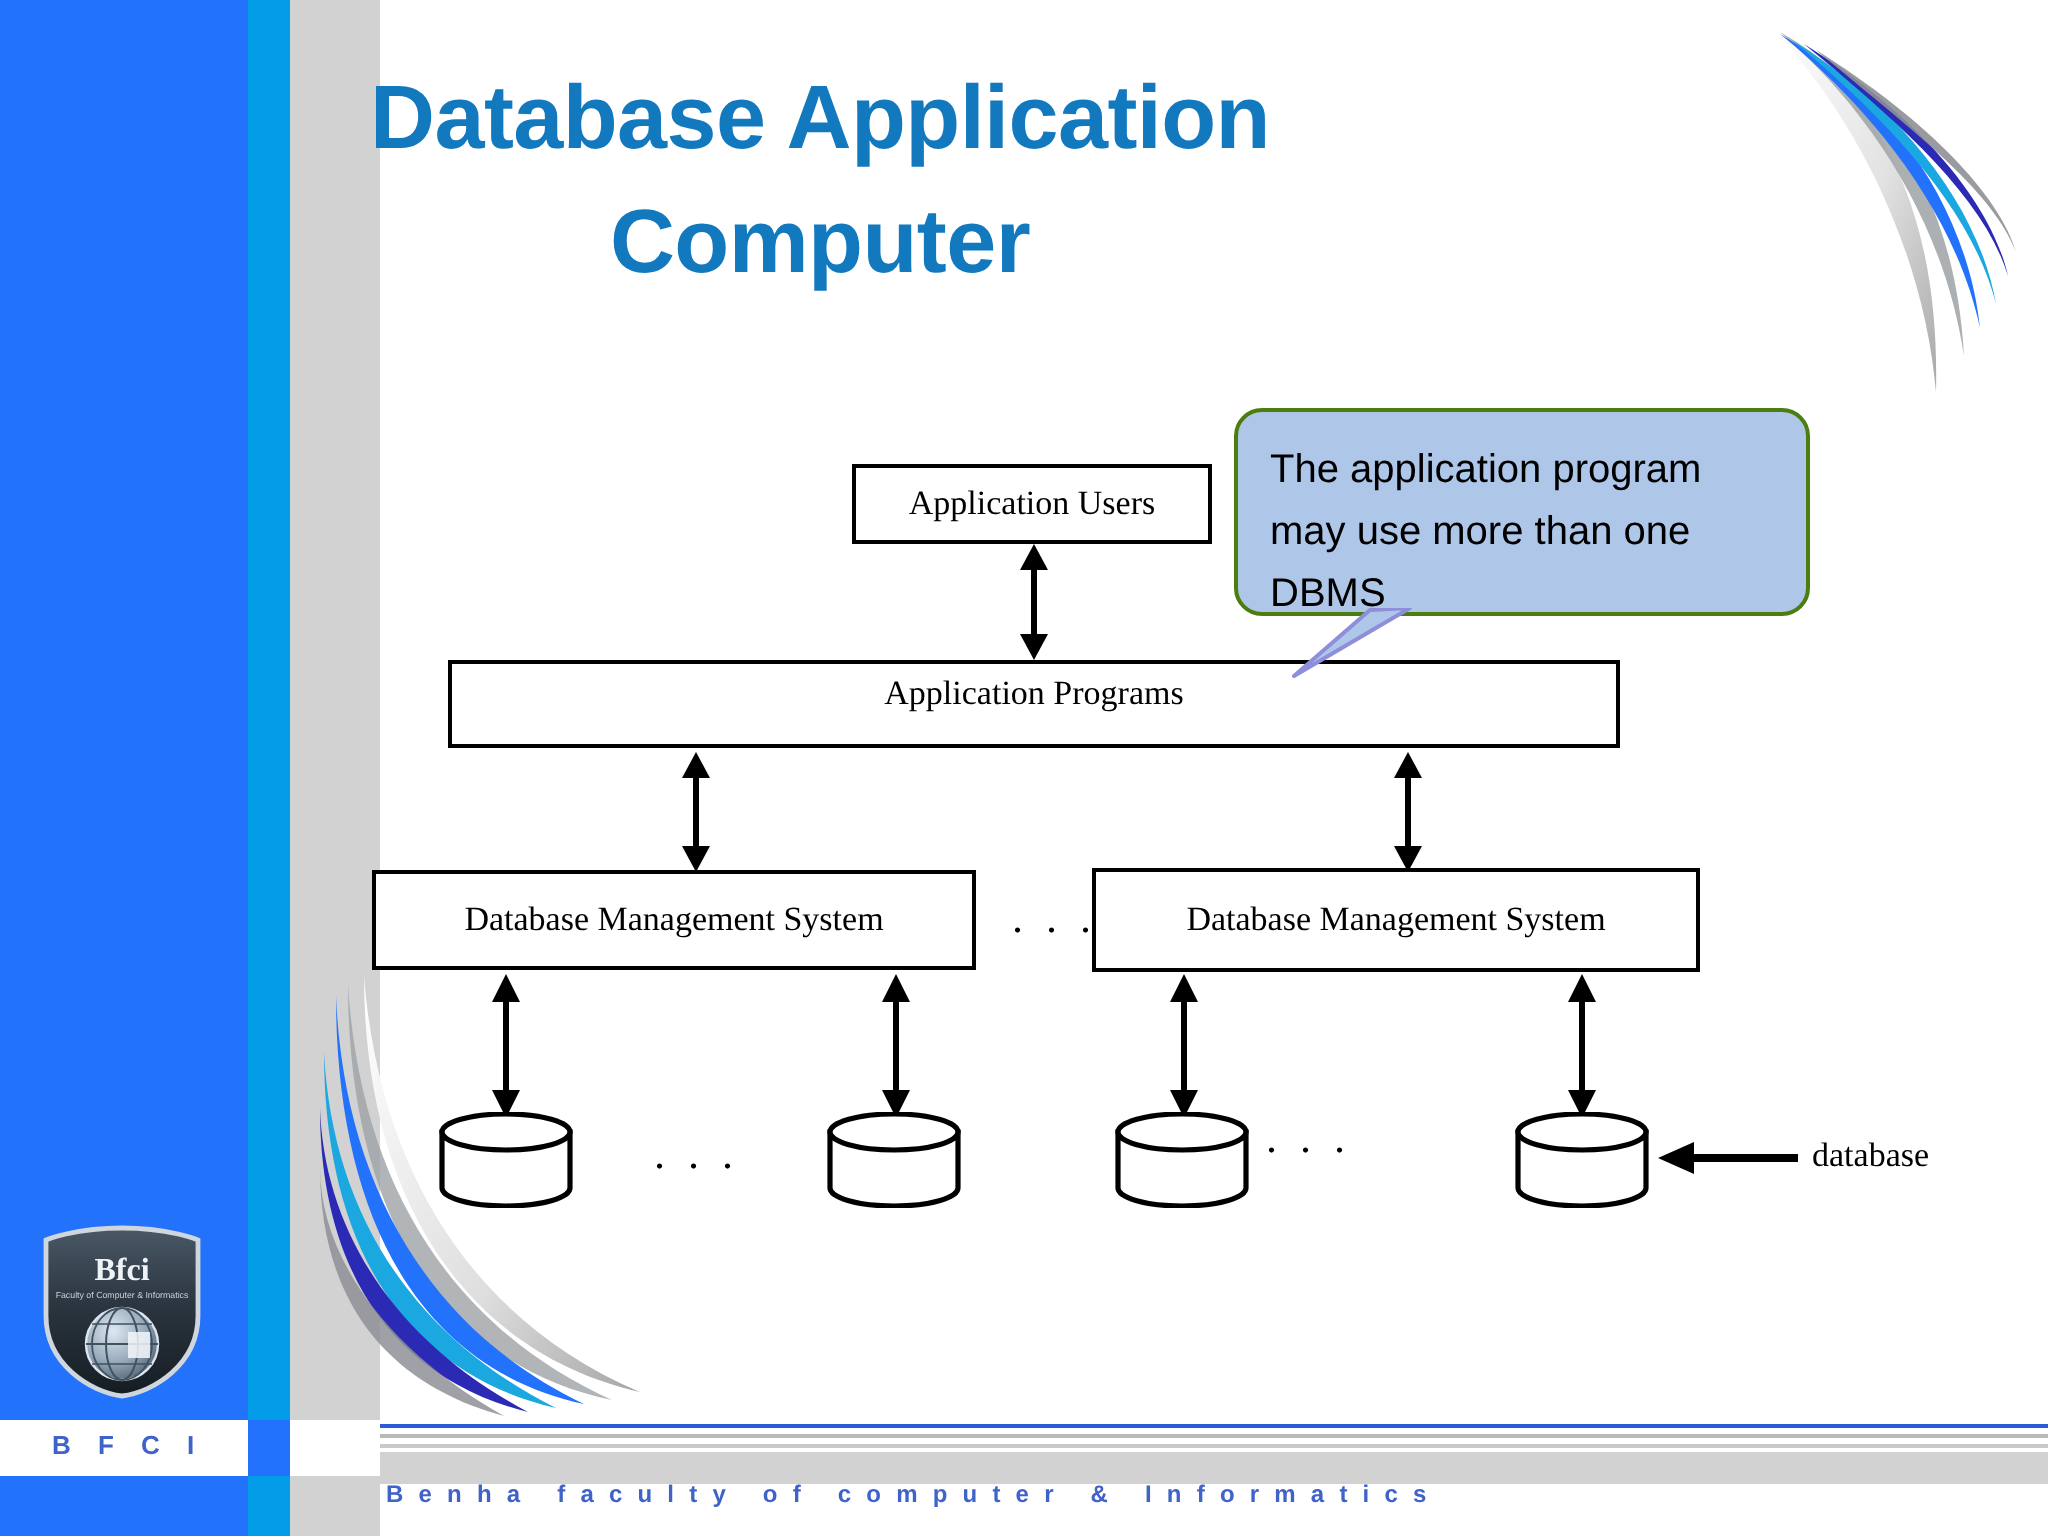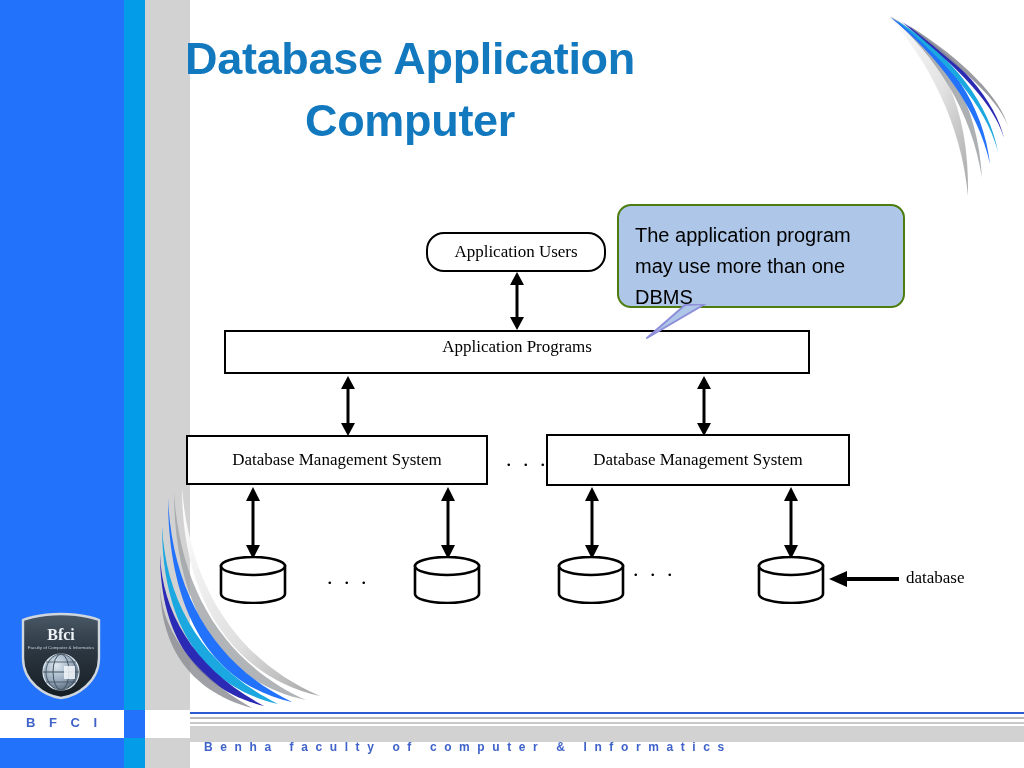--- a/index.html
+++ b/index.html
@@ -199,21 +199,21 @@
     position: absolute;
     left: 190px;
     top: 726px;
     right: 0;
     height: 16px;
     background: #d2d2d2;
     z-index: 4;
   }
   .footer-text {
     position: absolute;
-    left: 204px;
+    left: 193px;
     top: 740px;
     font-size: 12px;
     font-weight: bold;
     letter-spacing: 7.6px;
     color: #3f63c9;
     z-index: 6;
   }
   .footer-bottom-white {
     position: absolute;
     left: 190px;
@@ -265,21 +265,21 @@
     <path d="M2 46 C 6 126 46 188 118 224 C 40 206 2 140 2 46 Z" fill="#1ba8e0"></path>
     <path d="M0 74 C 2 134 36 190 104 226 C 32 208 0 150 0 74 Z" fill="#2a2ab5"></path>
     <path d="M0 104 C 0 144 28 192 92 228 C 26 210 0 162 0 104 Z" fill="#8e9097" opacity="0.85"></path>
   </svg>
 
   <div class="title">
     <div>Database Application</div>
     <div>Computer</div>
   </div>
 
-  <div class="dbox" style="left:426px; top:232px; width:180px; height:40px; font-size:17px;border-radius:18px;">
+  <div class="dbox" style="left:426px; top:232px; width:180px; height:40px; font-size:17px;">
     <span>Application Users</span>
   </div>
 
   <svg class="arrow2" style="left:506px; top:272px; width:22px; height:58px;" viewBox="0 0 22 58">
     <line x1="11" y1="8" x2="11" y2="50" stroke="#000" stroke-width="3"></line>
     <polygon points="11,0 4,13 18,13" fill="#000"></polygon>
     <polygon points="11,58 4,45 18,45" fill="#000"></polygon>
   </svg>
 
   <div class="dbox top-aligned" style="left:224px; top:330px; width:586px; height:44px; font-size:17px;">

